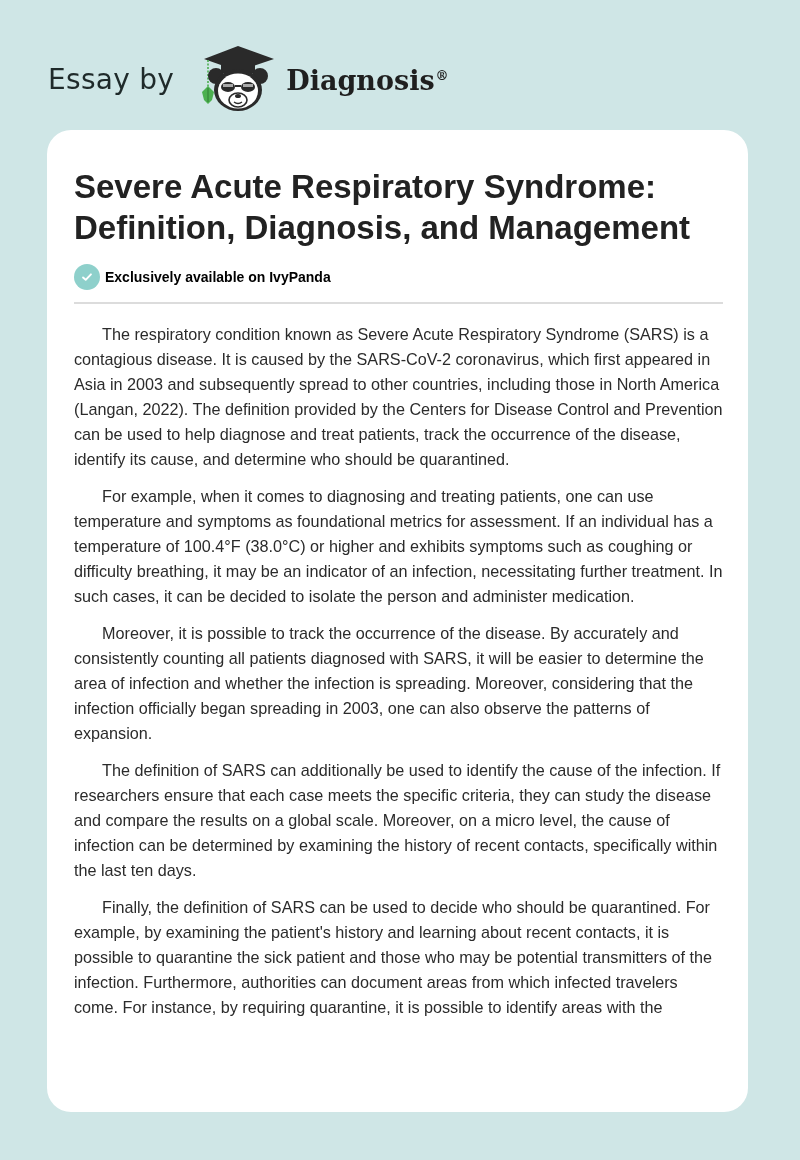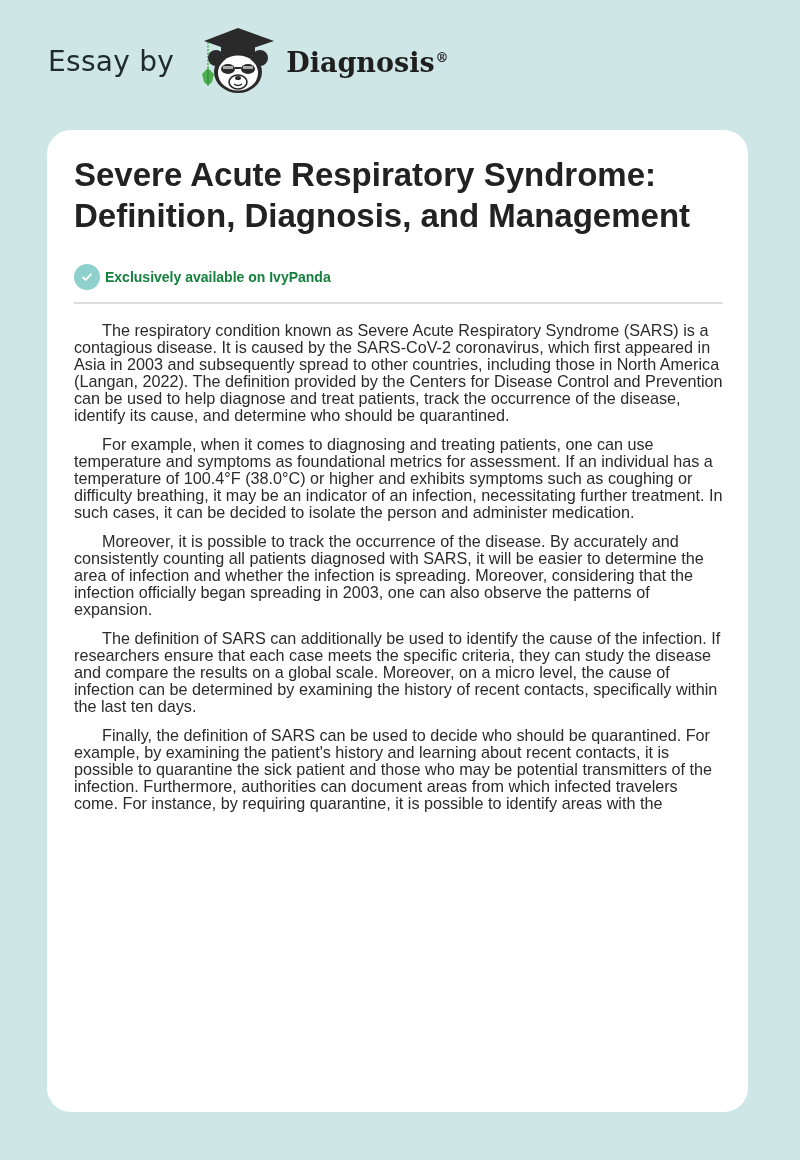--- a/index.html
+++ b/index.html
@@ -4,21 +4,21 @@
 <style>
   html, body { margin: 0; padding: 0; }
   body {
     width: 800px; height: 1160px; overflow: hidden;
     background: #cfe6e6;
     font-family: "Liberation Sans", sans-serif;
     color: #222;
     position: relative;
   }
   .header {
-    position: absolute; left: 48px; top: 22px; height: 75px;
+    position: absolute; left: 48px; top: 40px; height: 75px;
     display: flex; align-items: center;
   }
   .essay-by {
     font-family: "DejaVu Sans", sans-serif;
     font-size: 28px; color: #1f2a2a; letter-spacing: 0.3px;
     margin-right: 18px; margin-top: 4px;
   }
   .logo-icon { width: 86px; height: 72px; margin-right: 8px; }
   .brand {
     font-family: "DejaVu Serif", serif;
@@ -26,43 +26,43 @@
     margin-top: 6px;
   }
   .brand sup { font-size: 13px; vertical-align: super; margin-left: 1px; }
   .card {
     position: absolute; left: 47px; top: 130px;
     width: 701px; height: 982px;
     background: #ffffff; border-radius: 24px;
     overflow: hidden;
   }
   .title {
-    position: absolute; left: 27px; top: 24px; width: 650px;
+    position: absolute; left: 27px; top: 36px; width: 650px;
     margin: 0;
     font-family: "Liberation Sans", sans-serif;
     font-weight: bold; font-size: 33px; line-height: 41px;
     color: #222;
   }
   .badge {
     position: absolute; left: 27px; top: 134px;
     display: flex; align-items: center;
   }
   .check {
     width: 26px; height: 26px; border-radius: 50%;
     background: #8ed0cb; display: flex; align-items: center; justify-content: center;
     margin-right: 5px;
   }
-  .badge-text { font-size: 14px; font-weight: bold; color: #15803d; }
+  .badge-text { font-size: 14px; font-weight: bold; color: #000000; }
   .divider {
     position: absolute; left: 27px; top: 172px; width: 649px; height: 2px;
     background: #dcdcdc;
   }
   .body-text {
     position: absolute; left: 27px; top: 192px; width: 652px;
-    font-size: 16.2px; line-height: 17px; color: #2b2b2b;
+    font-size: 16.2px; line-height: 25px; color: #2b2b2b;
   }
   .body-text p { margin: 0 0 12px 0; text-indent: 28px; }
 </style>
 </head>
 <body>
 
 <div class="header">
   <span class="essay-by">Essay by</span>
   <span class="logo-icon">
     <svg viewBox="0 0 86 72" width="86" height="72">

